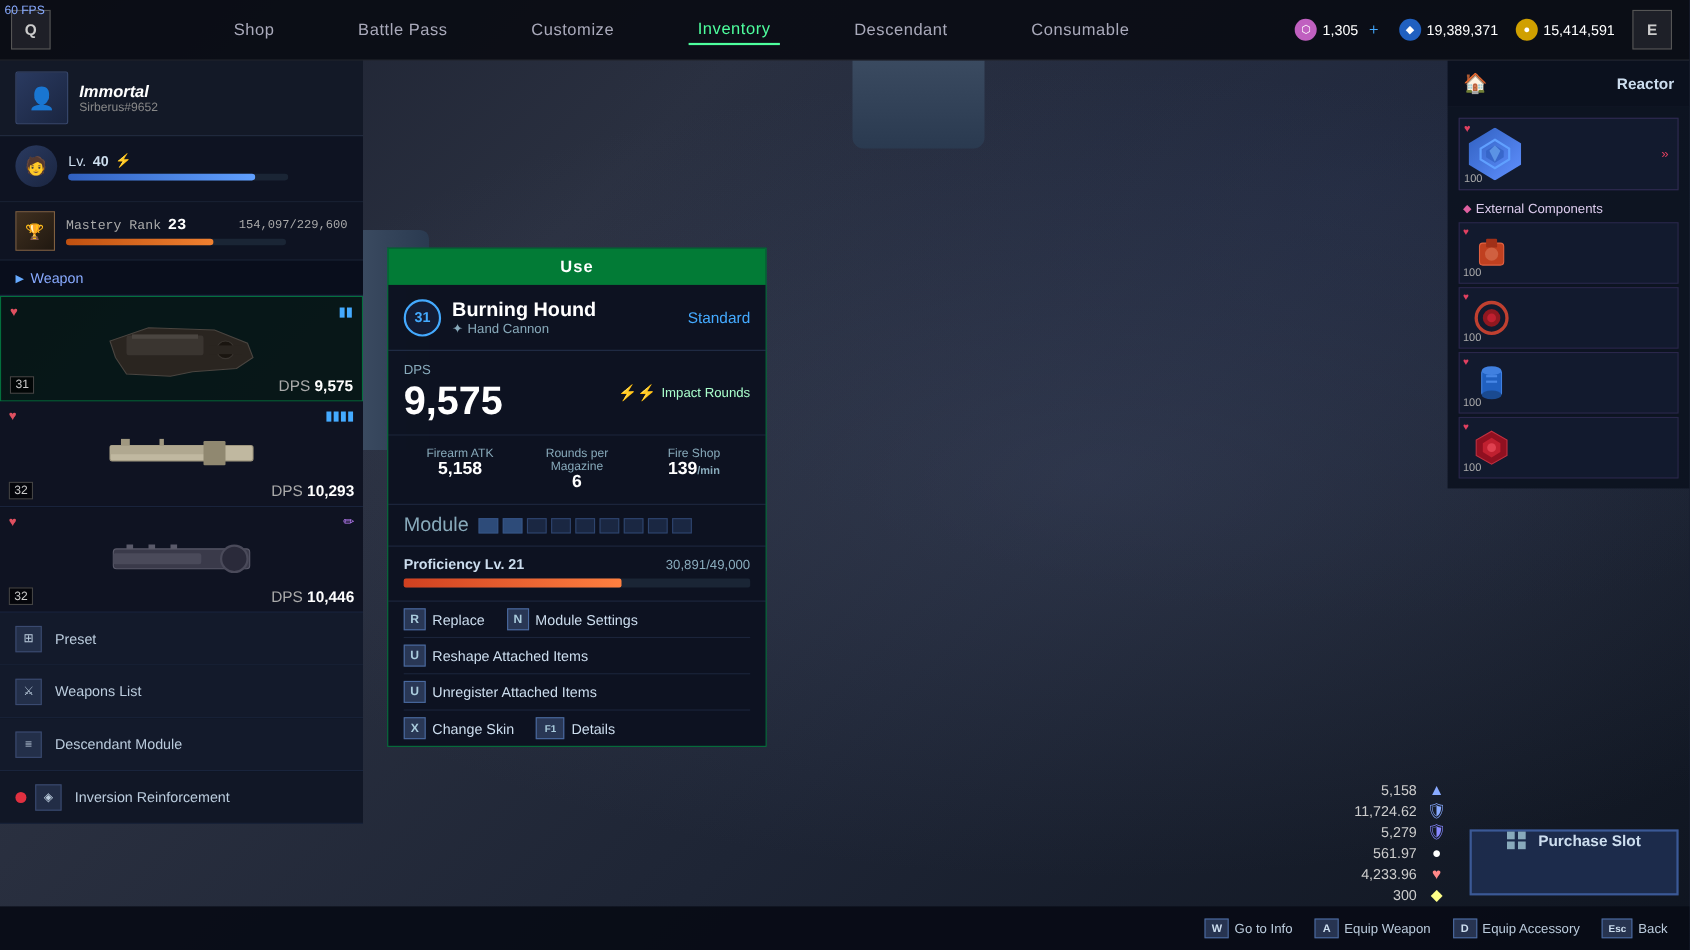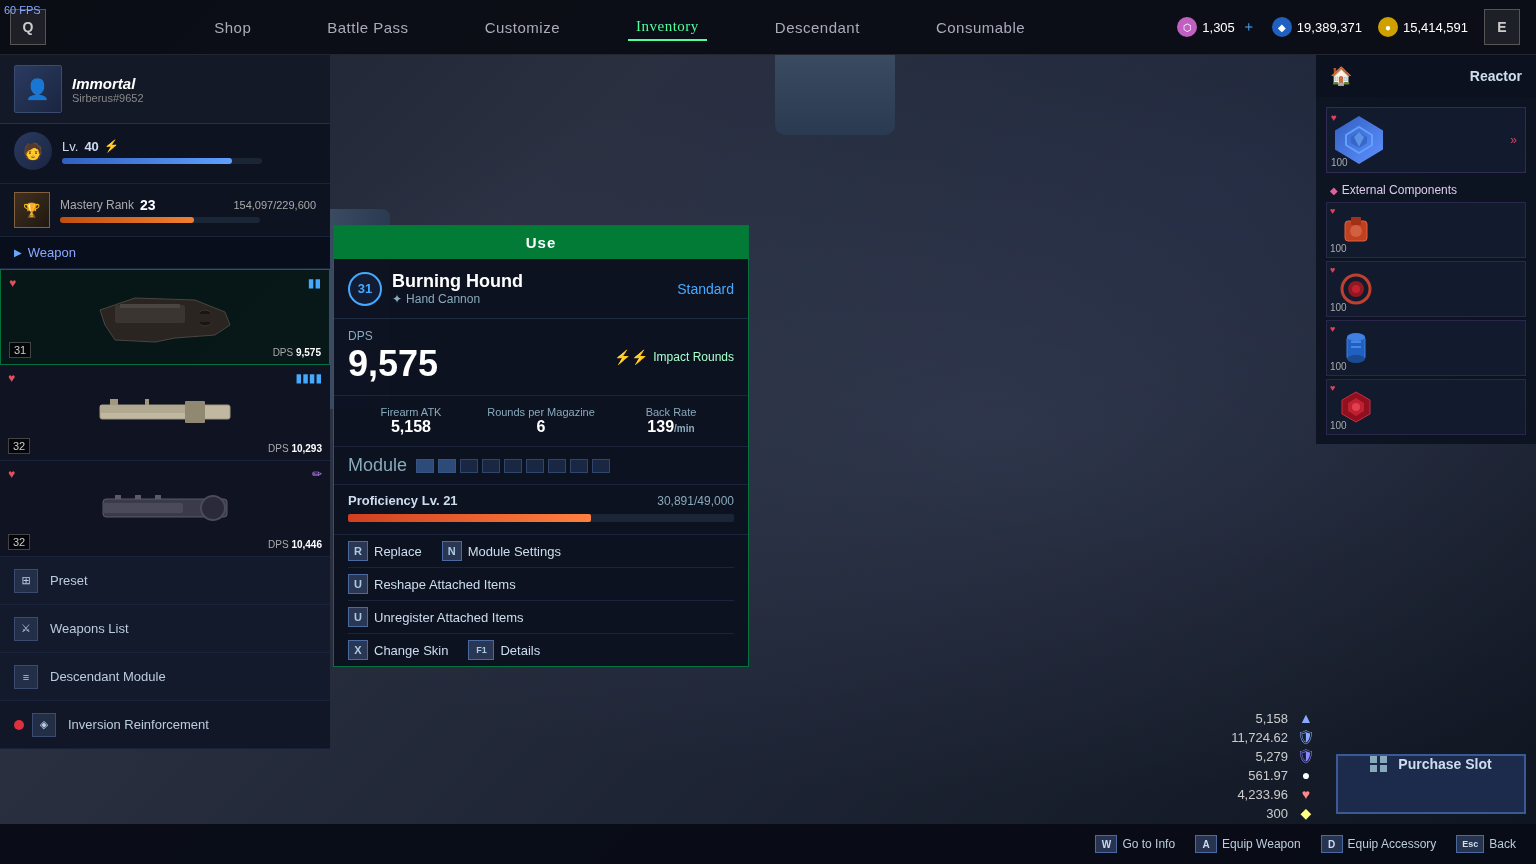--- a/index.html
+++ b/index.html
@@ -78,21 +78,20 @@
       color: #aab;
       font-size: 15px;
       cursor: pointer;
       padding: 4px 8px;
       letter-spacing: 0.5px;
     }
 
     .nav-item.active {
       color: #4eff9e;
       border-bottom: 2px solid #4eff9e;
-      font-family: Liberation Serif, serif;
     }
 
     .nav-right {
       display: flex;
       align-items: center;
       gap: 16px;
       padding-right: 16px;
     }
 
     .currency-item {
@@ -269,20 +268,21 @@
       background: linear-gradient(135deg, #403020, #201810);
       border: 1px solid #806040;
       display: flex;
       align-items: center;
       justify-content: center;
       font-size: 14px;
     }
 
     .mastery-info {
       flex: 1;
+      font-family: Liberation Mono, monospace;
     }
 
     .mastery-text {
       font-size: 12px;
       color: #ccc;
       display: flex;
       align-items: center;
       gap: 6px;
     }
 
@@ -359,21 +359,21 @@
       color: #ccc;
       font-size: 11px;
       padding: 1px 4px;
       border: 1px solid #444;
     }
 
     .weapon-dps {
       position: absolute;
       bottom: 6px;
       right: 8px;
-      font-size: 10px;
+      font-size: 14px;
       color: #aaa;
     }
 
     .weapon-dps span {
       color: #fff;
       font-weight: bold;
     }
 
     .weapon-heart {
       position: absolute;
@@ -435,22 +435,22 @@
       height: 10px;
       background: #e03040;
       border-radius: 50%;
       margin-right: -4px;
     }
 
     
     .context-menu {
       position: absolute;
       top: 225px;
-      left: 333px;
-      width: 416px;
+      left: 352px;
+      width: 345px;
       background: rgba(12,18,32,0.97);
       border: 1px solid rgba(0,180,80,0.6);
       z-index: 200;
     }
 
     .context-menu-header {
       background: rgba(0,150,60,0.8);
       text-align: center;
       padding: 8px;
       font-size: 15px;
@@ -1139,21 +1139,21 @@
   <div class="stats-grid">
     <div class="stat-item">
       <div class="stat-label">Firearm ATK</div>
       <div class="stat-value">5,158</div>
     </div>
     <div class="stat-item">
       <div class="stat-label">Rounds per Magazine</div>
       <div class="stat-value">6</div>
     </div>
     <div class="stat-item">
-      <div class="stat-label">Back Rate</div>
+      <div class="stat-label">Fire Shop</div>
       <div class="stat-value">
         <span>139</span><span class="stat-unit">/min</span>
       </div>
     </div>
   </div>
 
   <div class="module-section">
     <div class="module-row">
       <span class="module-label">Module</span>
       <div class="module-slots">

